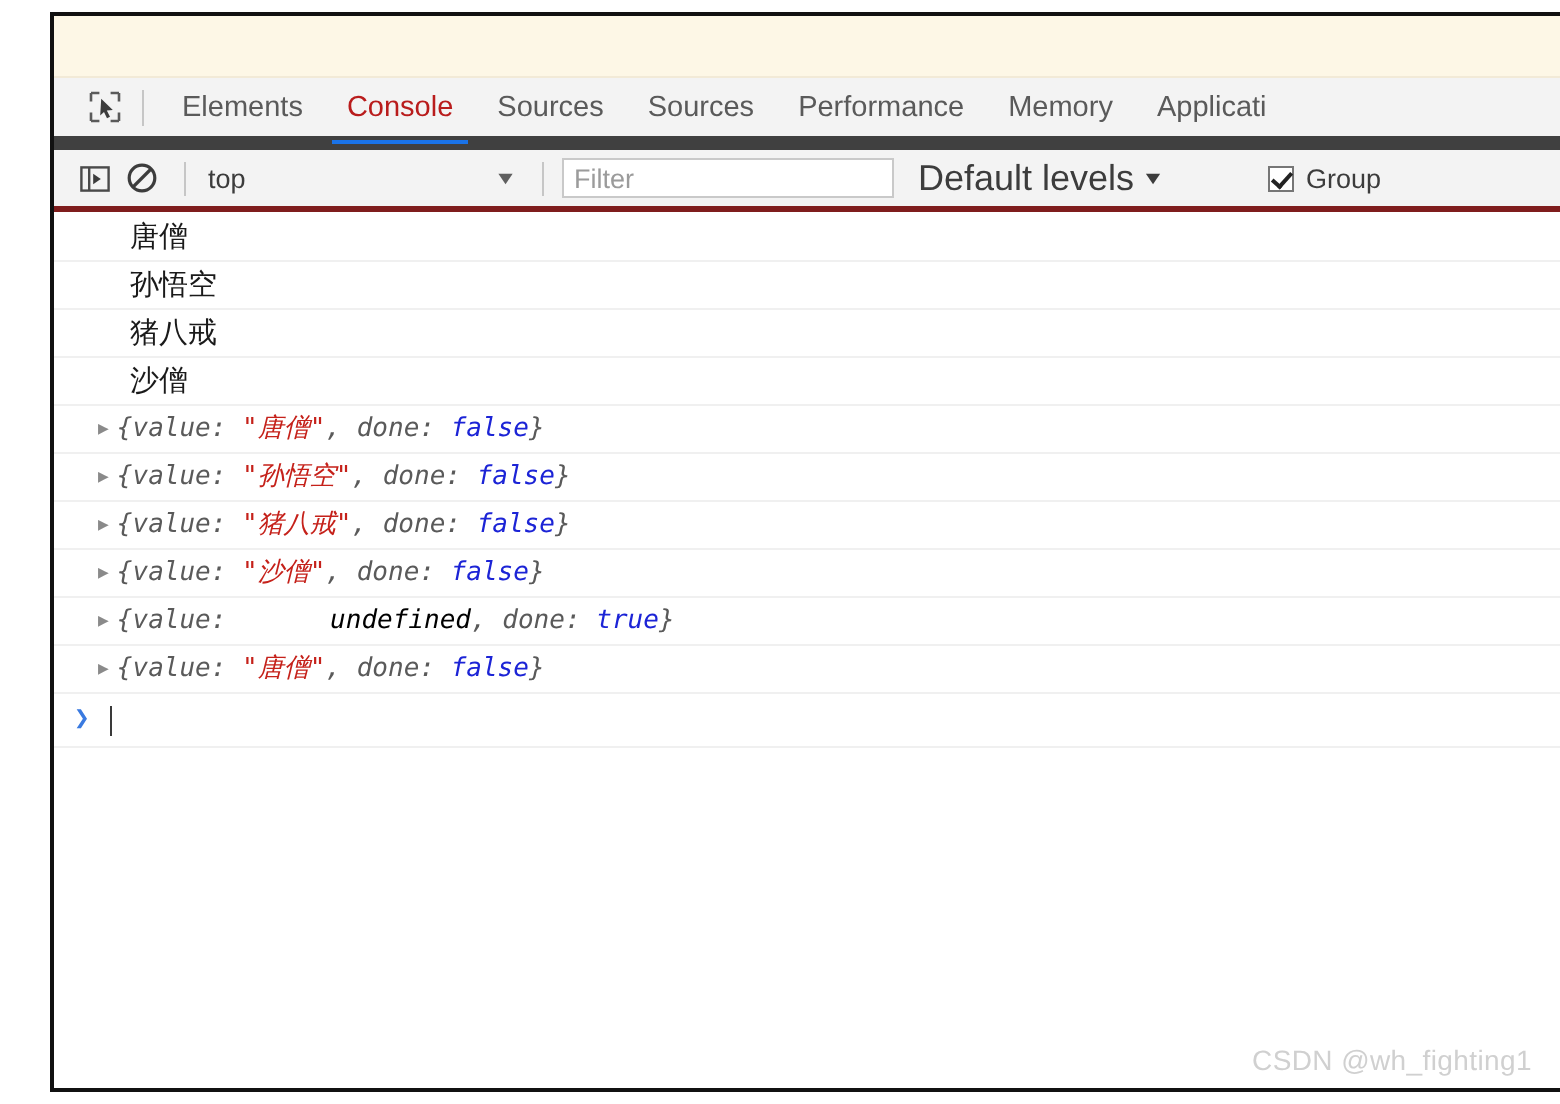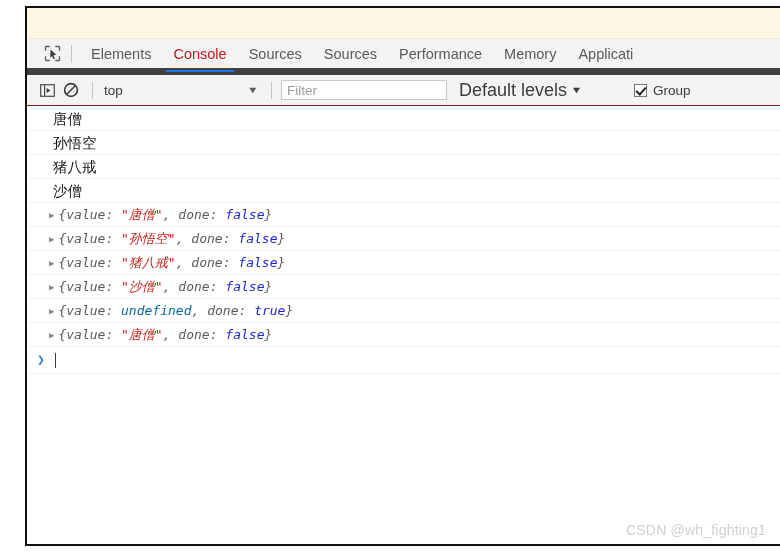--- a/index.html
+++ b/index.html
@@ -90,21 +90,21 @@
     bottom: 0;
     height: 2px;
     background: #1a73e8;
   }
 
   
   .filterbar {
     position: relative;
     height: 31px;
     background: #f3f3f3;
-    border-bottom: 1px solid #7f1d1d;
+    border-bottom: 3px solid #7f1d1d;
     display: flex;
     align-items: center;
     padding-left: 8px;
     box-sizing: border-box;
   }
   .tb-icon {
     width: 24px;
     height: 22px;
     display: flex;
     align-items: center;
@@ -211,21 +211,21 @@
     border-bottom: 1px solid #f0f0f0;
     padding-left: 12px;
     box-sizing: border-box;
     white-space: nowrap;
     overflow: hidden;
   }
   .row.text-row {
     font-family: "DejaVu Sans", "Liberation Sans", sans-serif;
     font-size: 14.5px;
     color: #1a1a1a;
-    padding-left: 26px;
+    padding-left: 38px;
     height: 24px;
     line-height: 24px;
   }
   .row.obj-row {
     font-family: "DejaVu Sans Mono", "Liberation Mono", monospace;
     font-size: 13px;
     font-style: italic;
     color: #5a5a5a;
     padding-left: 22px;
     height: 24px;
@@ -237,21 +237,21 @@
     font-size: 9px;
     font-style: normal;
     margin-right: 4px;
     transform: translateY(-1px);
     cursor: pointer;
   }
   .tok-punct { color: #5a5a5a; }
   .tok-key   { color: #5a5a5a; }
   .tok-str   { color: #c5211a; }
   .tok-bool  { color: #1c24d6; }
-  .tok-undef { color: #0369a1; }
+  .tok-undef { color: #000000; margin-left: 44px; }
 
   
   .prompt-row {
     height: 26px;
     line-height: 26px;
     display: flex;
     align-items: center;
     padding-left: 10px;
     border-bottom: 1px solid #f0f0f0;
     background: #ffffff;

